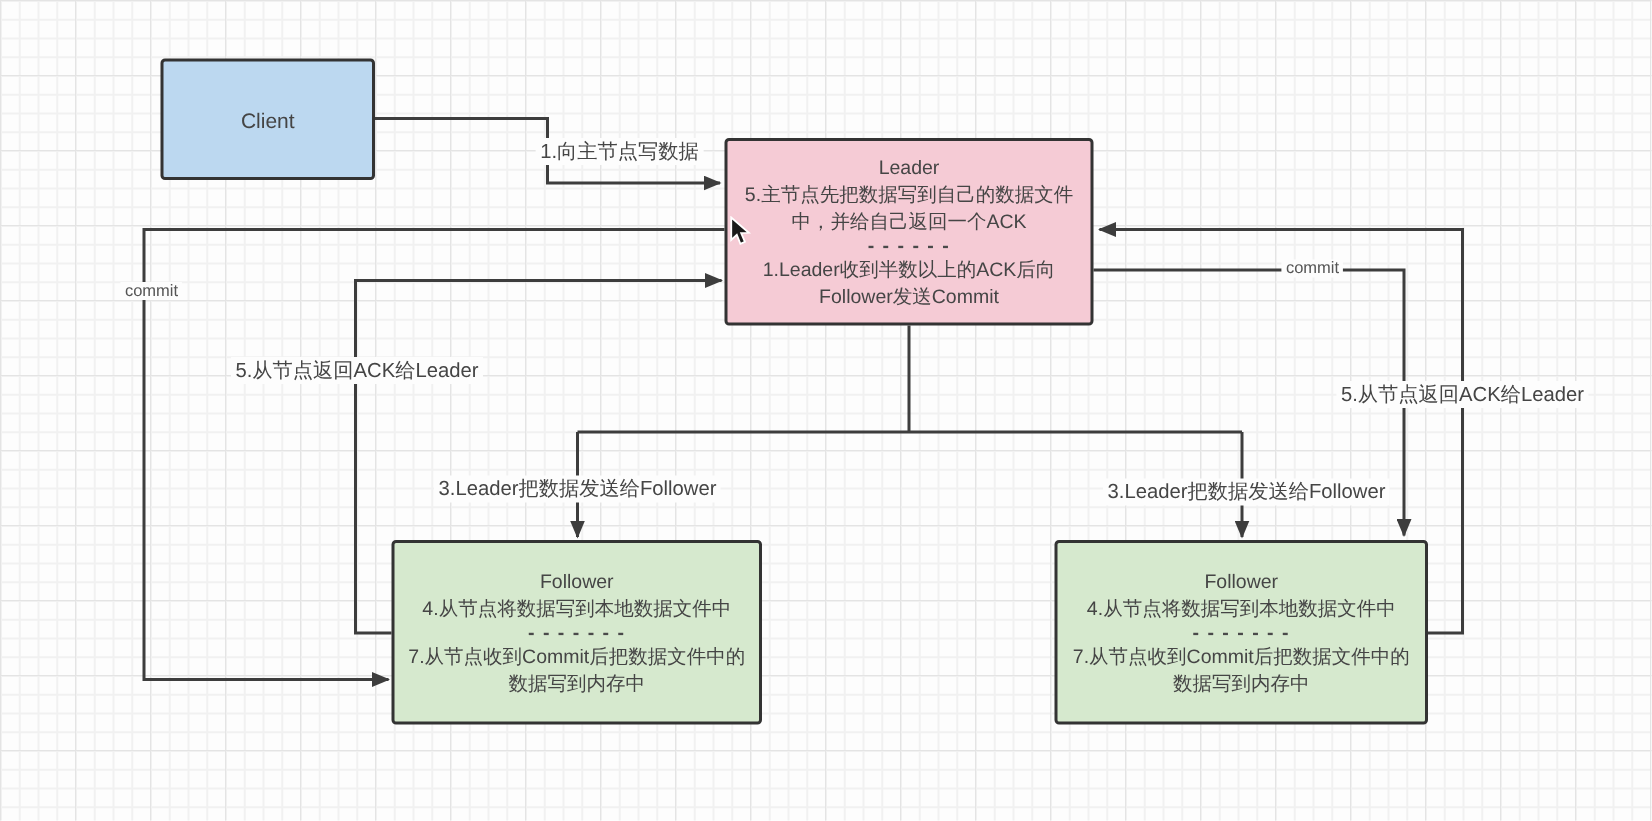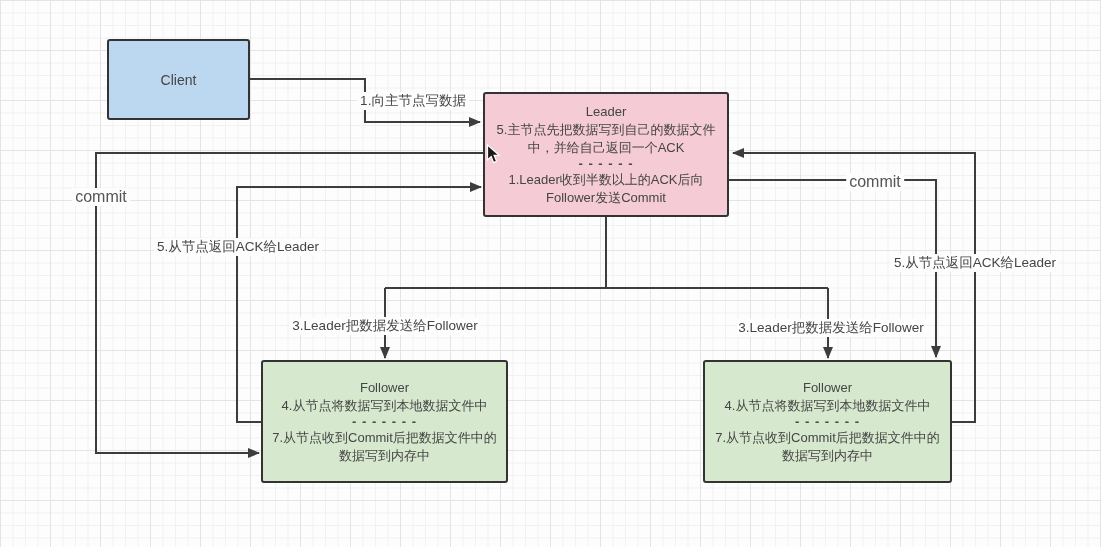--- a/index.html
+++ b/index.html
@@ -46,21 +46,21 @@
   .edge-label {
     position: absolute;
     z-index: 3;
     transform: translateX(-50%);
     white-space: nowrap;
     color: #454545;
     font-size: 13.5px;
     background: #fdfdfd;
     padding: 0 3px;
   }
-  .edge-label.small { font-size: 16px; color: #555555; }
+  .edge-label.small { font-size: 11px; color: #555555; }
 
   #cursor { position: absolute; left: 486px; top: 144px; z-index: 4; }
 </style>
 </head>
 <body>
 
 <div id="canvas">
 
   <svg id="connectors" width="1101" height="547" viewBox="0 0 1101 547">
     <defs>

